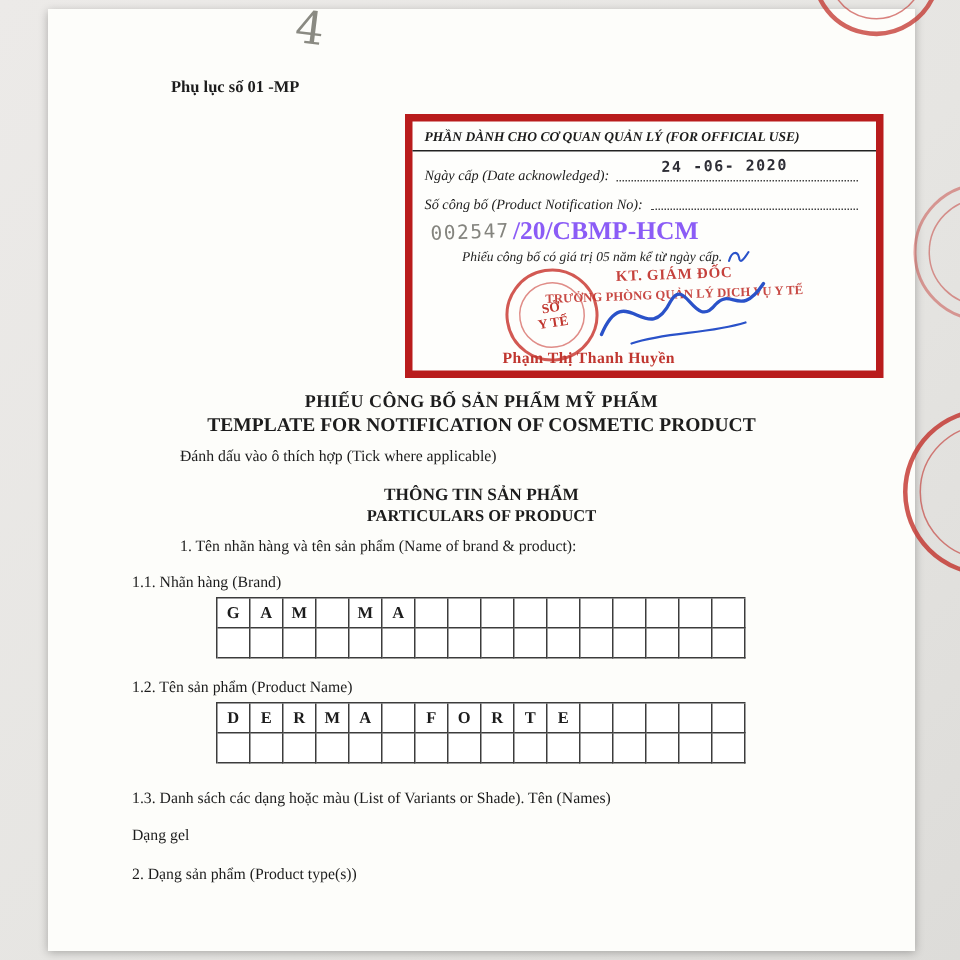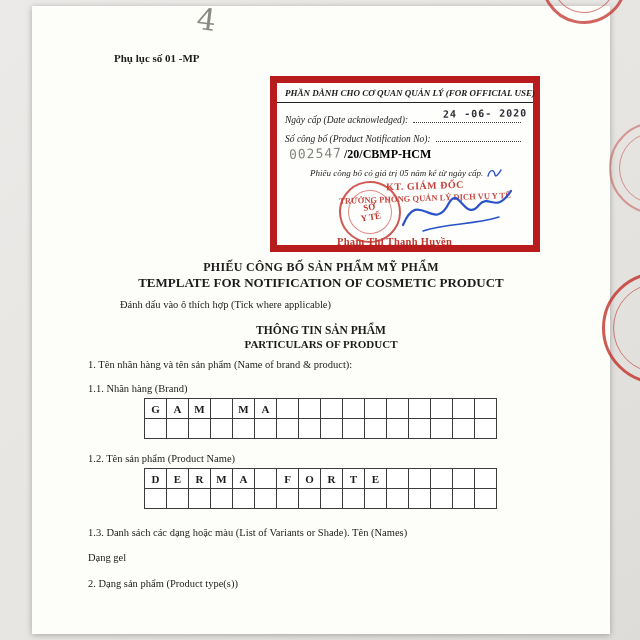--- a/index.html
+++ b/index.html
@@ -19,22 +19,22 @@
     background:#fdfdfa;
     box-shadow:0 1px 6px rgba(0,0,0,.28);
   }
   .abs { position:absolute; }
 
   .annex { left:82px; top:46px; font-weight:bold; font-size:11px; }
   .hand4 { left:165px; top:-4px; font-size:30px; color:#8a8a82; transform:rotate(7deg); font-family:"DejaVu Serif",serif; }
 
   
   .obox {
-    left:238px; top:70px; width:270px; height:176px;
-    border:7px solid #b91c1c; background:rgba(255,255,255,.4);
+    left:238px; top:70px; width:319px; height:176px;
+    border:5px solid #b91c1c; background:rgba(255,255,255,.4);
     font-size:9.5px;
   }
   .ob-title {
     position:absolute; top:0; left:0; right:0;
     padding:5px 6px 4px 8px;
     font-style:italic; font-weight:bold; font-size:9px;
     border-bottom:1px solid #222; white-space:nowrap;
   }
   .ob-row { position:absolute; left:8px; right:10px; display:flex; align-items:flex-end; font-style:italic; font-size:9.5px; }
   .ob-row.date { top:31px; }
@@ -43,21 +43,21 @@
   .date-stamp {
     top:25px; left:166px;
     font-family:"DejaVu Sans Mono",monospace; font-weight:bold;
     font-size:10px; letter-spacing:1px; color:#2e2e36; transform:rotate(-1deg);
   }
   .num-row { position:absolute; top:63px; left:12px; display:flex; align-items:baseline; }
   .notif-stamp {
     font-family:"DejaVu Sans Mono",monospace; font-size:13px;
     color:#84847e; letter-spacing:1px; transform:rotate(-2deg);
   }
-  .notif-suffix { font-weight:bold; font-size:12px; color:#000000; margin-left:2px; }
+  .notif-suffix { font-weight:bold; font-size:17px; color:#8b5cf6; margin-left:2px; }
   .validity { position:absolute; top:84px; left:8px; right:8px; font-style:italic; font-size:9px; display:flex; align-items:center; gap:3px;margin-left:25px; }
   .pen-mark { display:inline-block; }
 
   .stamp-line1 {
     position:absolute; top:97px; left:40px; right:0; text-align:center;
     color:rgba(192,49,43,.92); font-weight:bold; font-size:10px;
     transform:rotate(-2deg); letter-spacing:.5px;
   }
   .stamp-line2 {
     position:absolute; top:110px; left:40px; right:0; text-align:center;
@@ -84,21 +84,21 @@
 
   
   .ct { left:0; right:0; text-align:center; font-weight:bold; }
   .title-vi { top:254px; font-size:12px; letter-spacing:.3px; }
   .title-en { top:269px; font-size:13px; }
   .tick { left:56px; top:293px; font-size:10.5px;margin-left:32px; }
   .sec-vi { top:318px; font-size:11.5px; }
   .sec-en { top:332px; font-size:11px; }
 
   .lbl { left:56px; font-size:10.5px; }
-  .item1 { top:353px; }
+  .item1 { top:353px;margin-left:32px; }
   .item11 { top:377px; }
   .item12 { top:447px; }
   .item13 { top:521px; }
   .variant { top:546px; }
   .item2 { top:572px; }
 
   
   .letter-grid {
     position:absolute; left:112px;
     border-left:1px solid #3c3c3c; border-top:1px solid #3c3c3c;

